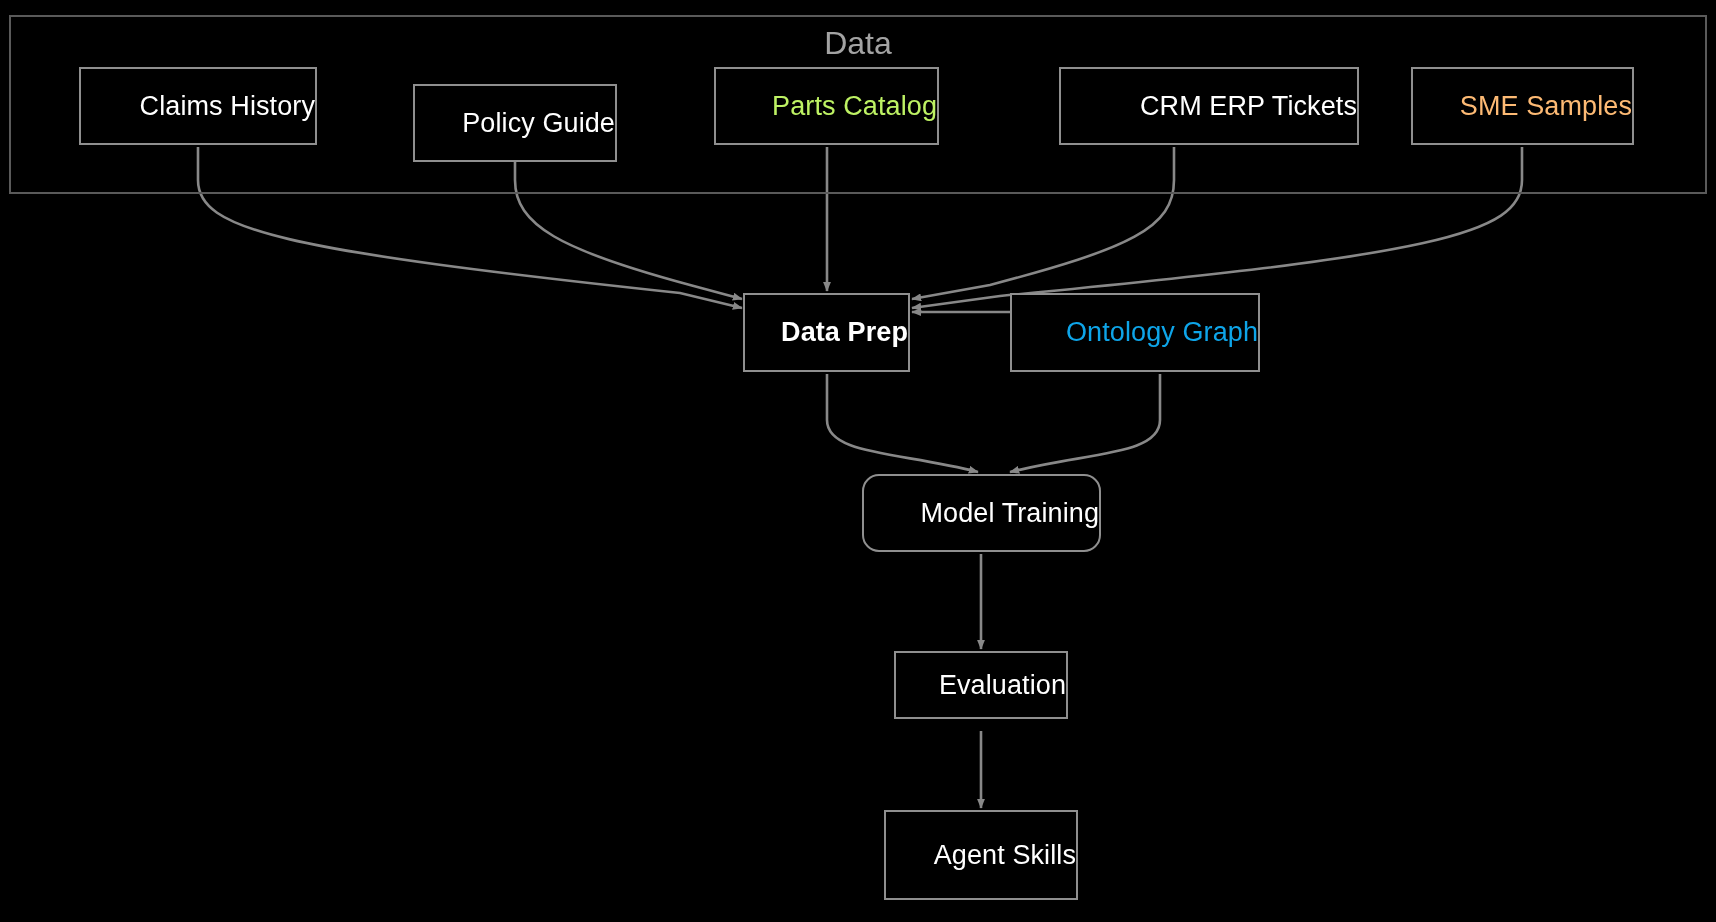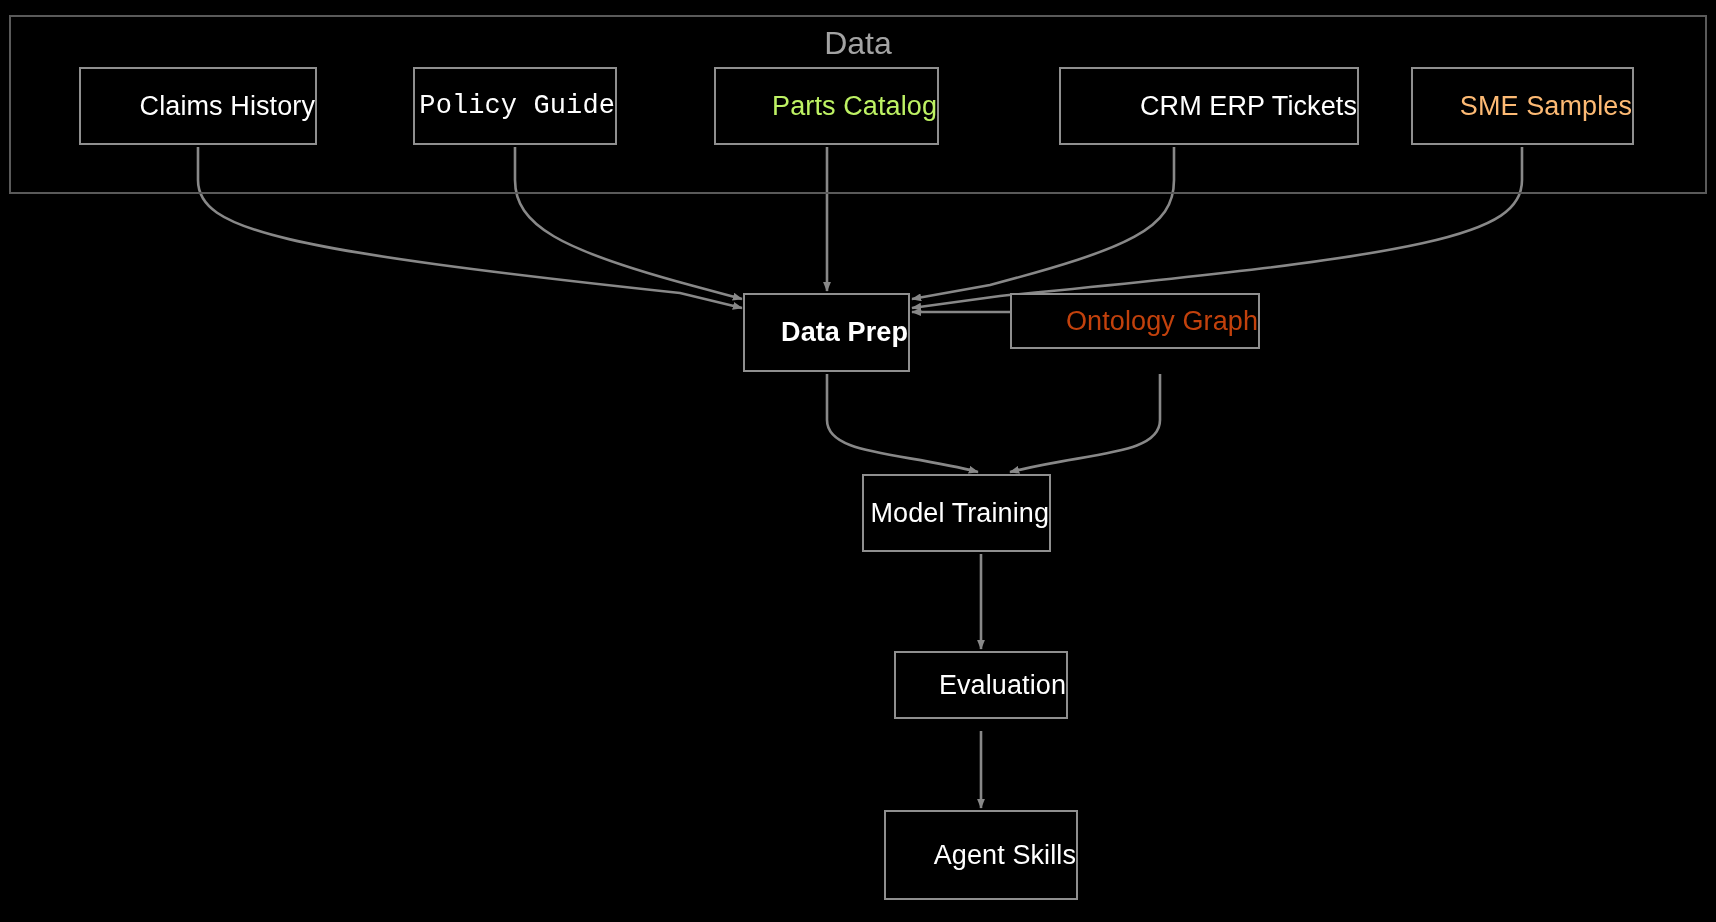--- a/index.html
+++ b/index.html
@@ -81,39 +81,39 @@
       </g>
   </svg>
 
   <div class="cluster-box" style="left: 9px; top: 15px; width: 1698px; height: 179px; border-color: rgb(90, 90, 90);"></div>
   <div class="cluster-label" style="left: 858px; top: 27px;">Data</div>
 
   <div id="node-layer">
       <div class="node" style="left: 79px; top: 67px; width: 238px; height: 78px; border-color: rgb(143, 143, 143); color: rgb(255, 255, 255);">
         <span>Claims History</span>
       </div>
-      <div class="node" style="left: 413px; top: 67px; width: 204px; height: 78px; border-color: rgb(143, 143, 143); color: rgb(255, 255, 255); font-family: Liberation Mono, monospace;">
+      <div class="node" style="left: 413px; top: 84px; width: 204px; height: 78px; border-color: rgb(143, 143, 143); color: rgb(255, 255, 255);">
         <span>Policy Guide</span>
       </div>
       <div class="node" style="left: 714px; top: 67px; width: 225px; height: 78px; border-color: rgb(143, 143, 143); color: #bef264;">
         <span>Parts Catalog</span>
       </div>
       <div class="node" style="left: 1035px; top: 67px; width: 300px; height: 78px; border-color: rgb(143, 143, 143); color: rgb(255, 255, 255); margin-left: 24px;">
         <span>CRM ERP Tickets</span>
       </div>
       <div class="node" style="left: 1411px; top: 67px; width: 223px; height: 78px; border-color: rgb(143, 143, 143); color: #fdba74;">
         <span>SME Samples</span>
       </div>
       <div class="node" style="left: 743px; top: 293px; width: 167px; height: 79px; border-color: rgb(143, 143, 143); color: rgb(255, 255, 255); font-weight: bold;">
         <span>Data Prep</span>
       </div>
-      <div class="node" style="left: 1010px; top: 293px; width: 250px; height: 56px; border-color: rgb(143, 143, 143); color: #c2410c;">
+      <div class="node" style="left: 1010px; top: 293px; width: 250px; height: 79px; border-color: rgb(143, 143, 143); color: #0ea5e9;">
         <span>Ontology Graph</span>
       </div>
-      <div class="node" style="left: 862px; top: 474px; width: 189px; height: 78px; border-color: rgb(143, 143, 143); color: rgb(255, 255, 255);">
+      <div class="node" style="left: 862px; top: 474px; width: 239px; height: 78px; border-color: rgb(143, 143, 143); color: rgb(255, 255, 255); border-radius: 17px;">
         <span>Model Training</span>
       </div>
       <div class="node" style="left: 894px; top: 651px; width: 174px; height: 68px; border-color: rgb(143, 143, 143); color: rgb(255, 255, 255);">
         <span>Evaluation</span>
       </div>
       <div class="node" style="left: 884px; top: 810px; width: 194px; height: 90px; border-color: rgb(143, 143, 143); color: rgb(255, 255, 255);">
         <span>Agent Skills</span>
       </div>
     </div>
 

